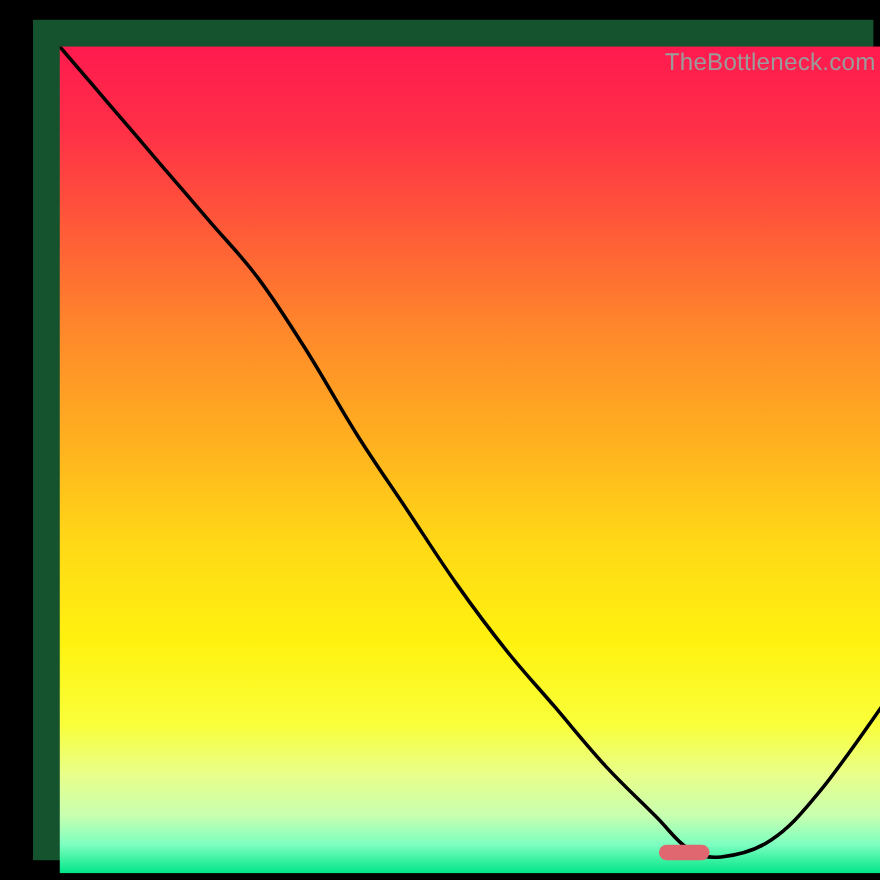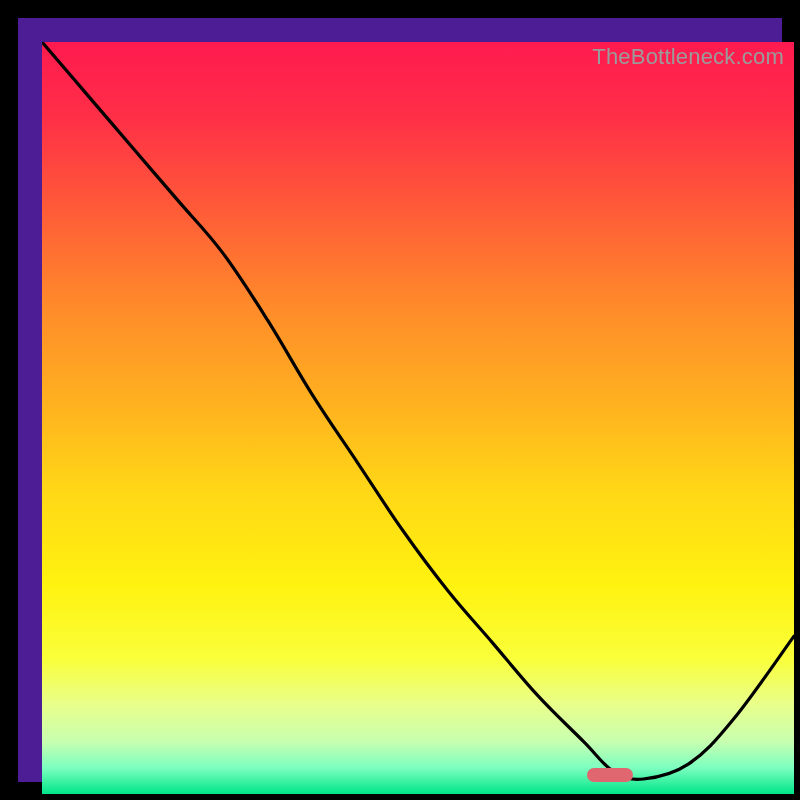--- a/index.html
+++ b/index.html
@@ -6,25 +6,25 @@
     margin: 0;
     padding: 0;
     width: 800px;
     height: 800px;
     background: #000;
     overflow: hidden;
     font-family: Arial, Helvetica, sans-serif;
   }
   .frame {
     position: absolute;
-    left: 18px;
+    left: 30px;
     top: 18px;
     width: 764px;
     height: 764px;
-    background: #4c1d95;
+    background: #14532d;
   }
   .plot-area {
     position: absolute;
     left: 24px;
     top: 24px;
     width: 752px;
     height: 752px;
     overflow: hidden;
   }
   .gradient {

